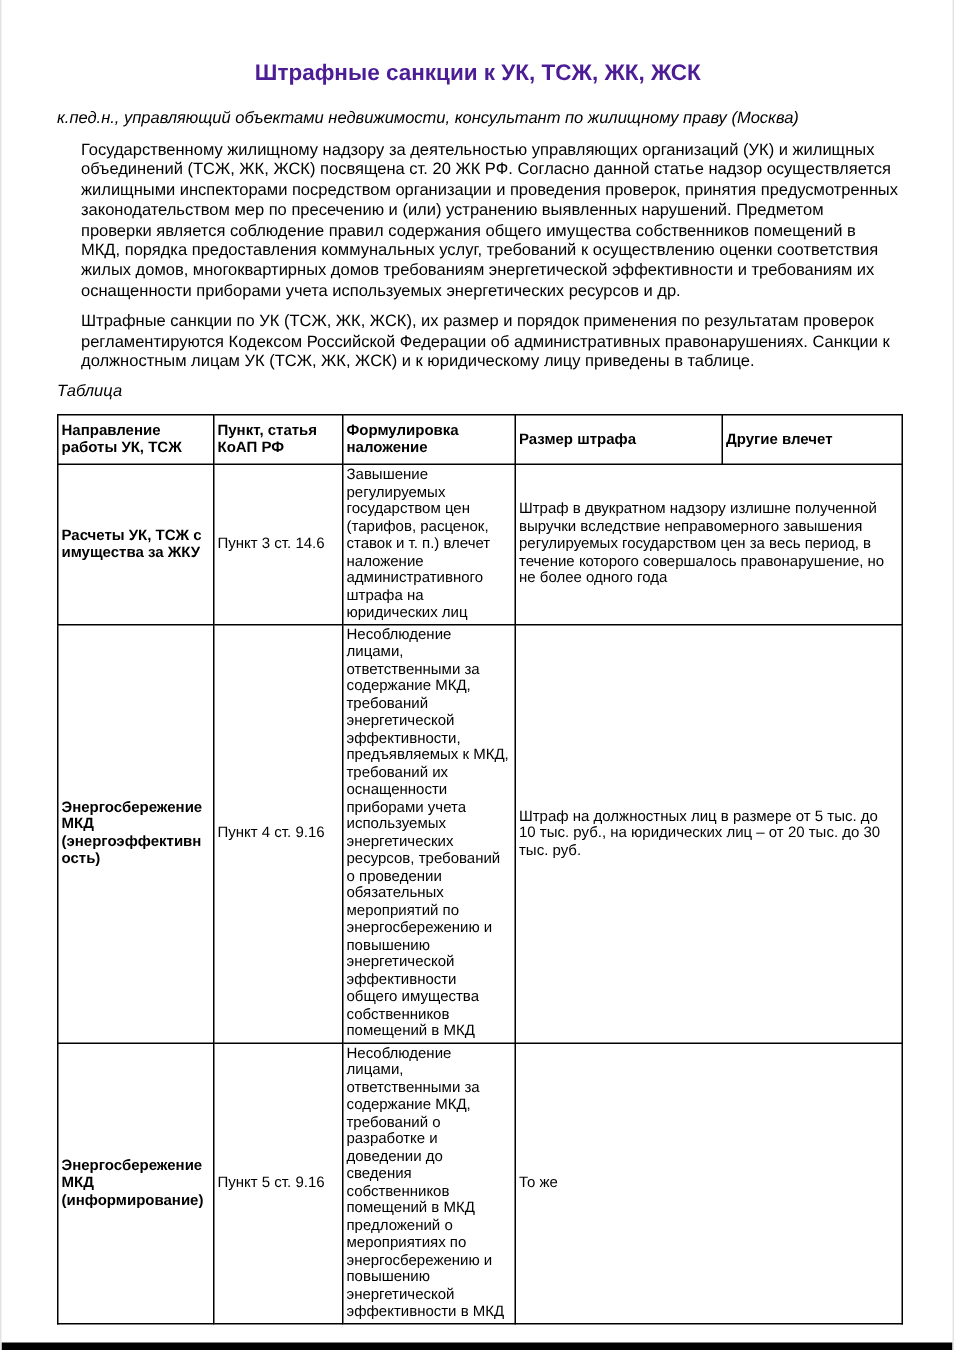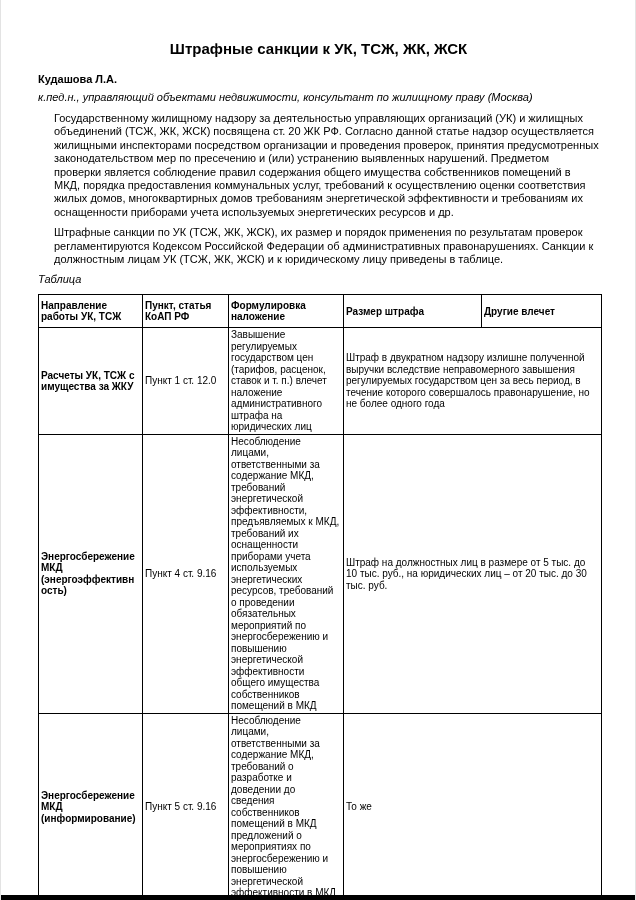--- a/index.html
+++ b/index.html
@@ -18,21 +18,21 @@
     font-family: "Liberation Sans", sans-serif;
     color: #000000;
     overflow: hidden;
   }
   .content {
     padding: 40px 36px 0 37px;
   }
   .doc-title {
     font-size: 15px;
     font-weight: bold;
-    color: #000000;
+    color: #4c1d95;
     text-align: center;
     margin: 0 0 15px 0;
     line-height: 18px;
   }
   .author {
     font-size: 11px;
     font-weight: bold;
     margin: 0 0 5px 0;
     line-height: 13px;
   }
@@ -93,21 +93,20 @@
   }
 </style>
 </head>
 <body>
 
 <div class="page">
   <div class="content">
 
     <h1 class="doc-title">Штрафные санкции к УК, ТСЖ, ЖК, ЖСК</h1>
 
-    <p class="author">Кудашова Л.А.</p>
     <p class="author-role">к.пед.н., управляющий объектами недвижимости, консультант по жилищному праву (Москва)</p>
 
     <p class="para">Государственному жилищному надзору за деятельностью управляющих организаций (УК) и жилищных объединений (ТСЖ, ЖК, ЖСК) посвящена ст. 20 ЖК РФ. Согласно данной статье надзор осуществляется жилищными инспекторами посредством организации и проведения проверок, принятия предусмотренных законодательством мер по пресечению и (или) устранению выявленных нарушений. Предметом проверки является соблюдение правил содержания общего имущества собственников помещений в МКД, порядка предоставления коммунальных услуг, требований к осуществлению оценки соответствия жилых домов, многоквартирных домов требованиям энергетической эффективности и требованиям их оснащенности приборами учета используемых энергетических ресурсов и др.</p>
     <p class="para">Штрафные санкции по УК (ТСЖ, ЖК, ЖСК), их размер и порядок применения по результатам проверок регламентируются Кодексом Российской Федерации об административных правонарушениях. Санкции к должностным лицам УК (ТСЖ, ЖК, ЖСК) и к юридическому лицу приведены в таблице.</p>
 
     <p class="table-caption">Таблица</p>
 
     <table class="sanctions">
       <colgroup>
         <col style="width:104px">
@@ -121,21 +120,21 @@
           <th>Направление работы УК, ТСЖ</th>
           <th>Пункт, статья КоАП РФ</th>
           <th>Формулировка наложение</th>
           <th>Размер штрафа</th>
           <th>Другие влечет</th>
         </tr>
       </thead>
       <tbody>
         <tr>
           <td class="cell-direction">Расчеты УК, ТСЖ с имущества за ЖКУ</td>
-          <td class="cell-clause">Пункт 1 ст. 12.0</td>
+          <td class="cell-clause">Пункт 3 ст. 14.6</td>
           <td class="cell-violation">Завышение регулируемых государством цен (тарифов, расценок, ставок и т. п.) влечет наложение административного штрафа на юридических лиц</td>
           <td class="cell-fine" colspan="2">Штраф в двукратном надзору излишне полученной выручки вследствие неправомерного завышения регулируемых государством цен за весь период, в течение которого совершалось правонарушение, но не более одного года</td>
         </tr>
         <tr>
           <td class="cell-direction">Энергосбережение МКД (энергоэффективность)</td>
           <td class="cell-clause">Пункт 4 ст. 9.16</td>
           <td class="cell-violation">Несоблюдение лицами, ответственными за содержание МКД, требований энергетической эффективности, предъявляемых к МКД, требований их оснащенности приборами учета используемых энергетических ресурсов, требований о проведении обязательных мероприятий по энергосбережению и повышению энергетической эффективности общего имущества собственников помещений в МКД</td>
           <td class="cell-fine" colspan="2">Штраф на должностных лиц в размере от 5 тыс. до 10 тыс. руб., на юридических лиц – от 20 тыс. до 30 тыс. руб.</td>
         </tr>
         <tr>

